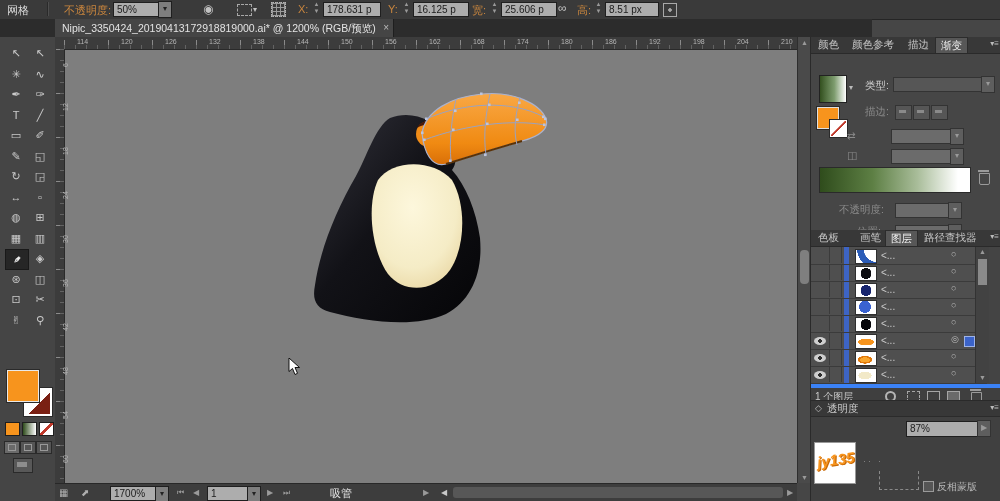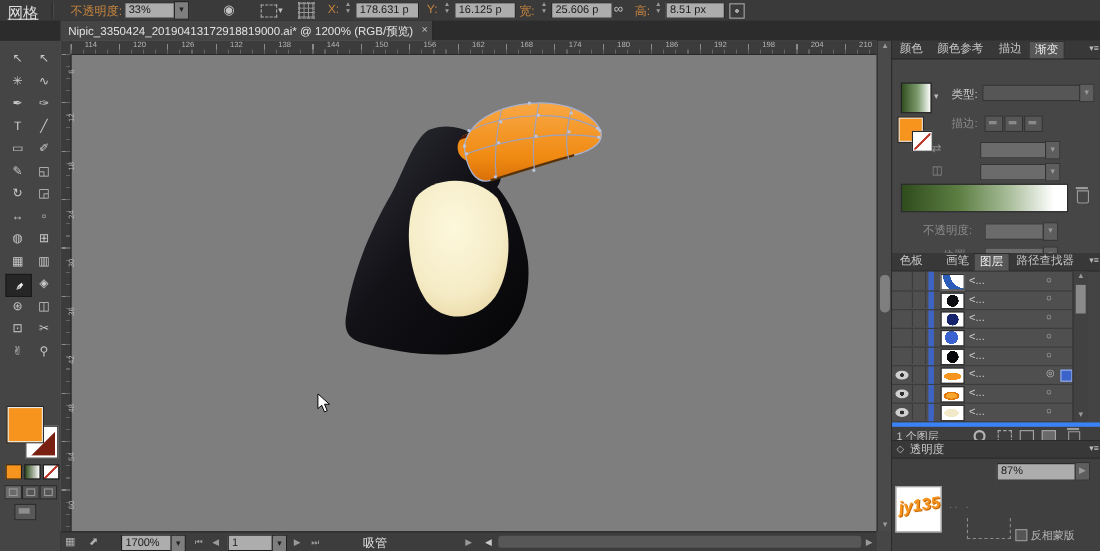--- a/index.html
+++ b/index.html
@@ -2,37 +2,37 @@
 <html><head>
 <meta charset="utf-8">
 <style>
   html,body{margin:0;padding:0;background:#222;}
   #app{position:relative;width:1000px;height:501px;overflow:hidden;
        font-family:"Liberation Sans","DejaVu Sans",sans-serif;
        background:#464646;-webkit-font-smoothing:antialiased;}
   .abs{position:absolute;}
   
   #topbar{left:0;top:0;width:1000px;height:19px;background:#3a3a3a;border-bottom:1px solid #252525;}
-  .tb-label{color:#dcdcdc;font-size:14px;top:3px;text-decoration:underline;}
+  .tb-label{color:#dcdcdc;font-size:11px;top:3px;}
   .tb-olabel{color:#c8853e;font-size:11px;top:3px;}
   .well{background:#adadad;border:1px solid #1f1f1f;color:#1c1c1c;font-size:10px;
         height:13px;line-height:13px;padding:0 3px;top:2px;overflow:hidden;white-space:nowrap;}
   .dbtn{width:12px;height:15px;background:#7e7e7e;border:1px solid #1f1f1f;color:#222;
         font-size:8px;line-height:14px;text-align:center;top:1px;}
   .spin{width:9px;height:15px;top:1px;color:#9a9a9a;font-size:6px;line-height:7px;text-align:center;}
   .sep{width:1px;height:14px;background:#2a2a2a;top:2px;box-shadow:1px 0 0 #4e4e4e;}
   .icn{color:#c2c2c2;font-size:12px;top:2px;}
   .dashic{width:13px;height:10px;border:1px dashed #a8a8a8;top:4px;}
   .meshic{width:13px;height:13px;top:2px;border:1px dotted #b5b5b5;
           background-image:linear-gradient(#9a9a9a 1px,transparent 1px),linear-gradient(90deg,#9a9a9a 1px,transparent 1px);
           background-size:4px 4px;}
   .xfic{width:12px;height:12px;top:3px;border:1px solid #a8a8a8;
         background:radial-gradient(circle,#a8a8a8 0 1.5px,transparent 2px);}
   
-  #tabbar{left:0;top:19px;width:1000px;height:18px;background:#2c2c2c;border-bottom:1px solid #1e1e1e;}
+  #tabbar{left:0;top:19px;width:872px;height:18px;background:#2c2c2c;border-bottom:1px solid #1e1e1e;}
   #doctab{left:55px;top:0;width:338px;height:18px;background:#454545;border-right:1px solid #1e1e1e;}
   #doctab .t{position:absolute;left:7px;top:3px;font-size:10.5px;color:#e3e3e3;white-space:nowrap;}
   #doctab .x{position:absolute;right:4px;top:3px;font-size:10px;color:#bbb;}
   
   #toolbar{left:0;top:37px;width:55px;height:464px;background:#454545;border-right:1px solid #2c2c2c;}
   .tool{position:absolute;width:22px;height:19px;color:#c9c9c9;font-size:11px;text-align:center;line-height:19px;}
   .tool.sel{background:#262626;border:1px solid #191919;color:#efefef;}
   .tool .rot{display:inline-block;transform:rotate(135deg);}
   #fillsw{left:7px;top:333px;width:30px;height:30px;background:#f7941d;border:1px solid #e9e9e9;box-shadow:0 0 0 1px #2a2a2a;}
   #strokesw{left:23px;top:350px;width:28px;height:28px;background:#fff;border:1px solid #2a2a2a;}
@@ -127,21 +127,21 @@
 </style>
 </head>
 <body>
 
 <div id="app">
 
   <div id="topbar" class="abs">
     <span class="abs tb-label" style="left:7px">网格</span>
     <span class="abs sep" style="left:47px"></span>
     <span class="abs tb-olabel" style="left:64px">不透明度:</span>
-    <span class="abs well" style="left:113px;width:40px">33%</span>
+    <span class="abs well" style="left:113px;width:40px">50%</span>
     <span class="abs dbtn" style="left:158px">▾</span>
     <span class="abs icn" style="left:203px">◉</span>
     <span class="abs dashic" style="left:237px"></span>
     <span class="abs icn" style="left:253px;font-size:8px;top:5px">▾</span>
     <span class="abs meshic" style="left:271px"></span>
     <span class="abs tb-olabel" style="left:298px">X:</span>
     <span class="abs spin" style="left:312px">▲<br>▼</span>
     <span class="abs well" style="left:323px;width:50px">178.631 p</span>
     <span class="abs tb-olabel" style="left:388px">Y:</span>
     <span class="abs spin" style="left:402px">▲<br>▼</span>

